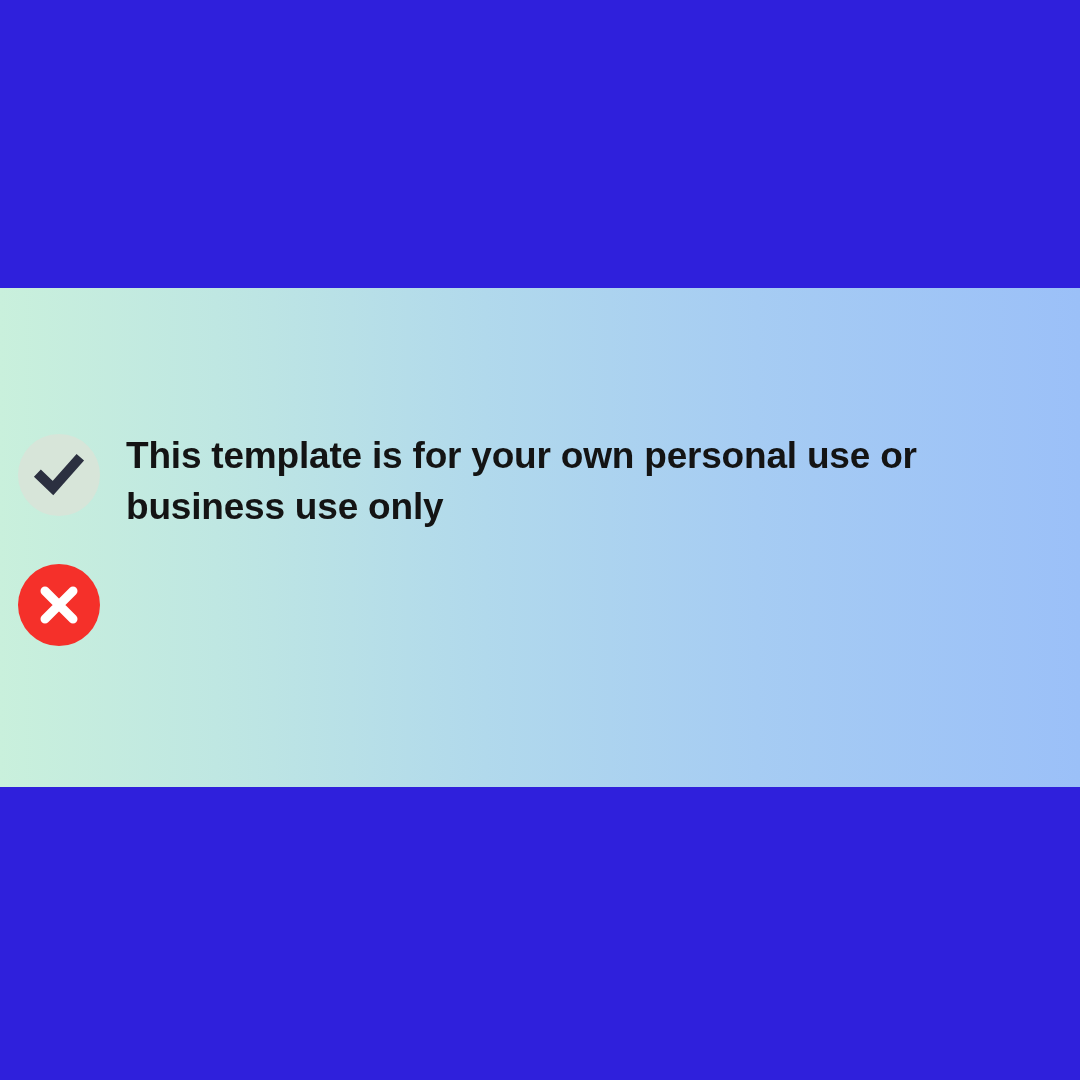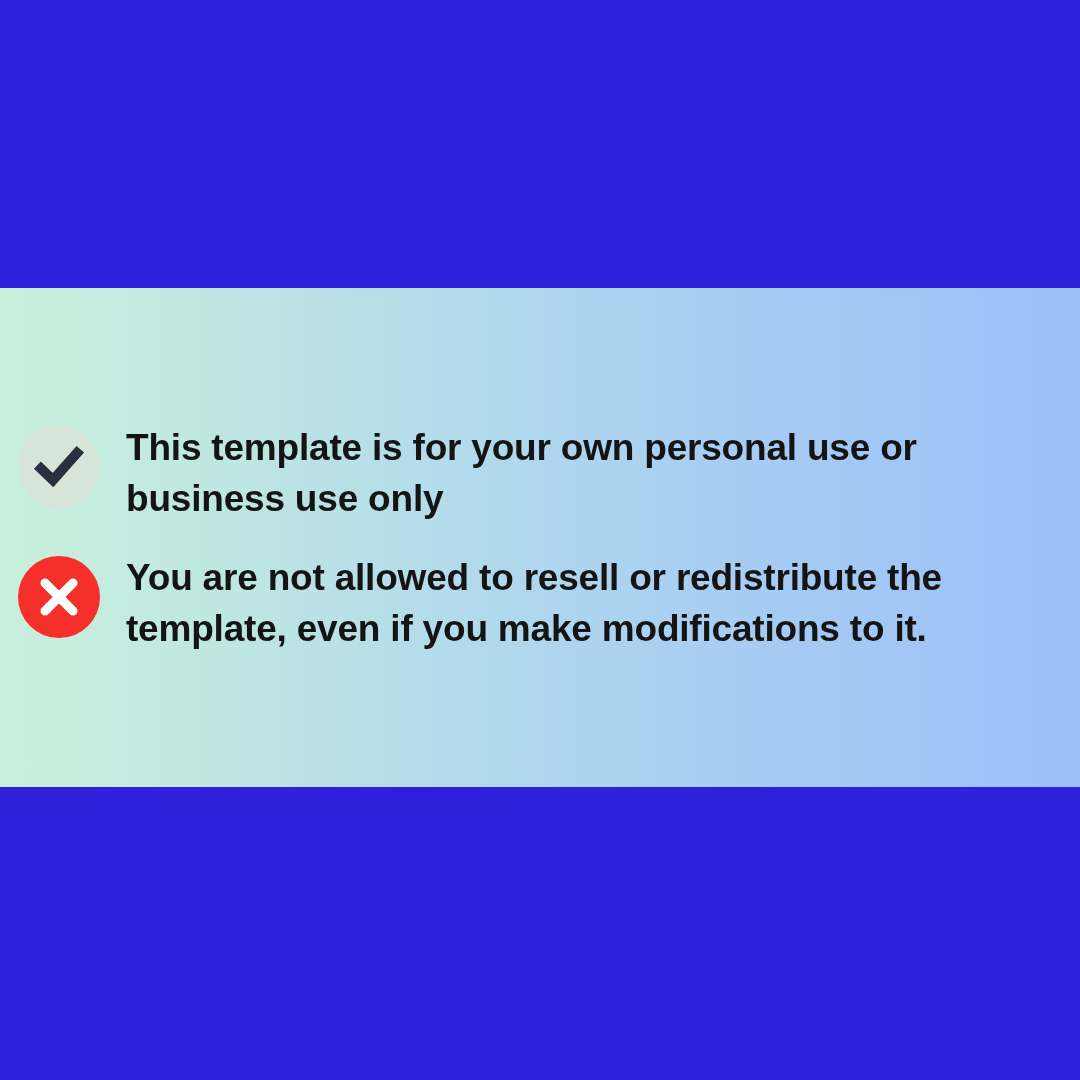--- a/index.html
+++ b/index.html
@@ -106,19 +106,18 @@
         <span class="row-text">This template is for your own personal use or business use only</span>
       </div>
 
 
       <div class="license-row">
         <span class="row-icon icon-cross">
           <svg width="52" height="52" viewBox="0 0 52 52" aria-hidden="true">
             <path d="M12 12 L40 40 M40 12 L12 40" fill="none" stroke="#ffffff" stroke-width="9" stroke-linecap="round"></path>
           </svg>
         </span>
-        <span class="row-text">You are not allowed to resell or redistribute the template, even if you make modifications to it.</span>
       </div>
 
     </div>
   </div>
 
 </div>
 
 </body></html>

